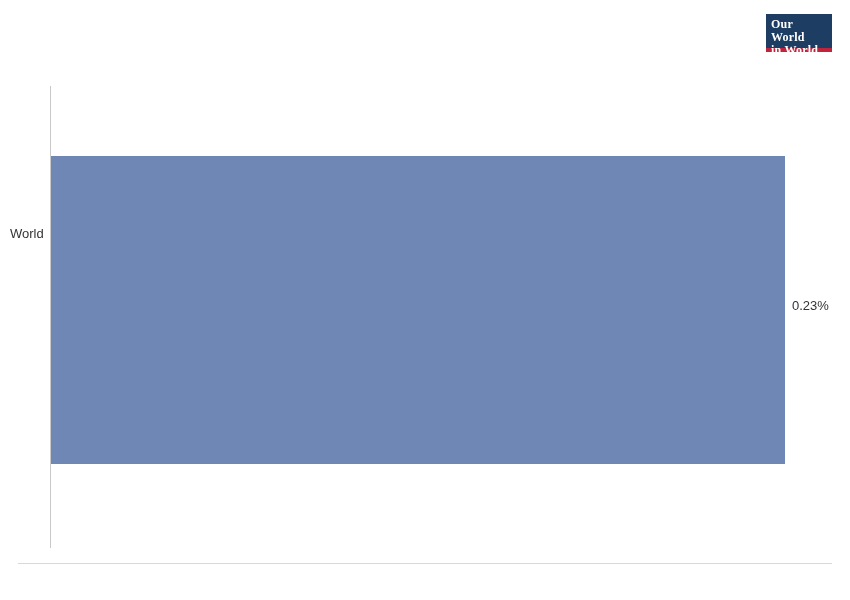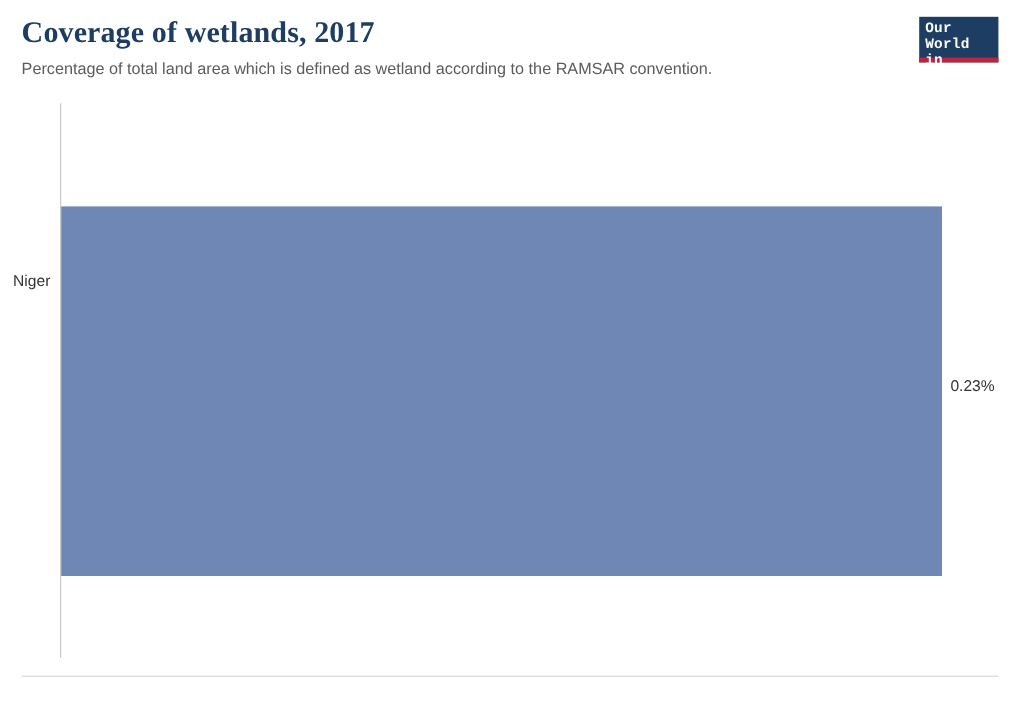--- a/index.html
+++ b/index.html
@@ -50,21 +50,21 @@
     top: 14px;
     width: 66px;
     height: 38px;
     background: #1d3d63;
     color: #ffffff;
     box-sizing: border-box;
     padding: 4px 5px 0 5px;
     border-bottom: 4px solid #c0233c;
   }
   .logo-line {
-    font-family: Liberation Mono, monospace;
+    font-family: Liberation Serif, serif;
     font-weight: bold;
     font-size: 12px;
     line-height: 13px;
     letter-spacing: 0.2px;
   }
 
   
   .chart-area {
     position: absolute;
     left: 0;
@@ -76,21 +76,21 @@
     position: absolute;
     left: 50px;
     top: 2px;
     width: 1px;
     height: 462px;
     background: #c9c9c9;
   }
   .bar-row {
     position: absolute;
     left: 0;
-    top: 88px;
+    top: 72px;
     width: 678px;
     height: 308px;
     text-align: right;
   }
   .bar-label-inner {
     position: absolute;
     left: 10px;
     top: 142px;
     width: 32px;
     text-align: right;
@@ -150,33 +150,29 @@
   .footer-right a {
     color: #5b5b5b;
     text-decoration: none;
   }
 </style>
 </head>
 <body>
 
 <div class="page">
 
-  <div class="header">
-    <h1 class="title">Coverage of wetlands, 2017</h1>
-    <div class="subtitle">Percentage of total land area which is defined as wetland according to the RAMSAR convention.</div>
-  </div>
 
   <div class="logo">
     <div class="logo-line">Our World</div>
     <div class="logo-line">in World</div>
   </div>
 
   <div class="chart-area">
     <div class="axis-line"></div>
-    <div class="bar-label-inner">Niger</div>
+    <div class="bar-label-inner">World</div>
     <div class="bar-row">
       <div class="bar"></div>
       <div class="bar-value">0.23%</div>
     </div>
   </div>
 
   <div class="footer-rule"></div>
 
 </div>
 

